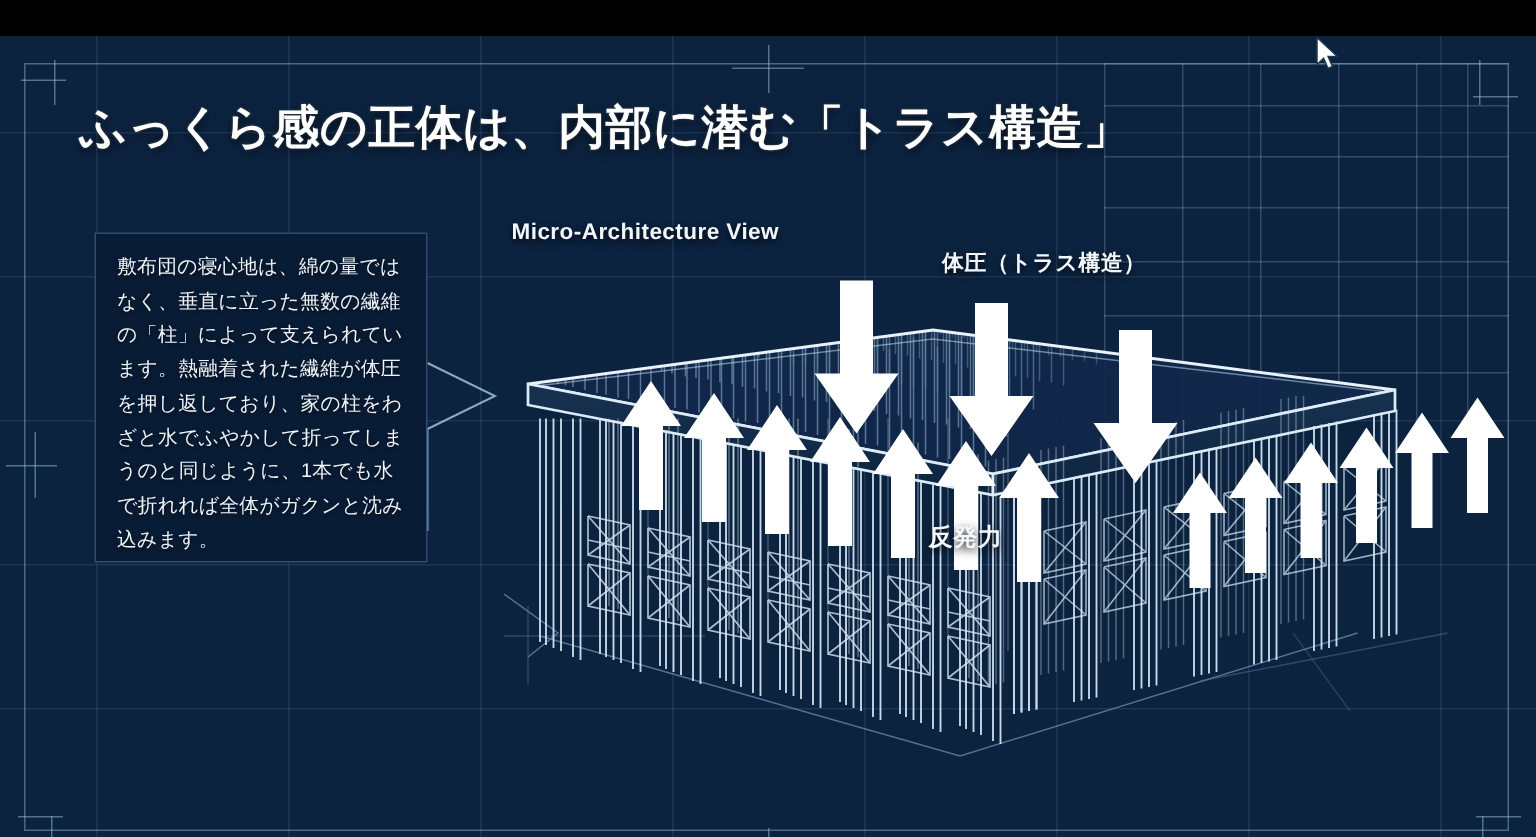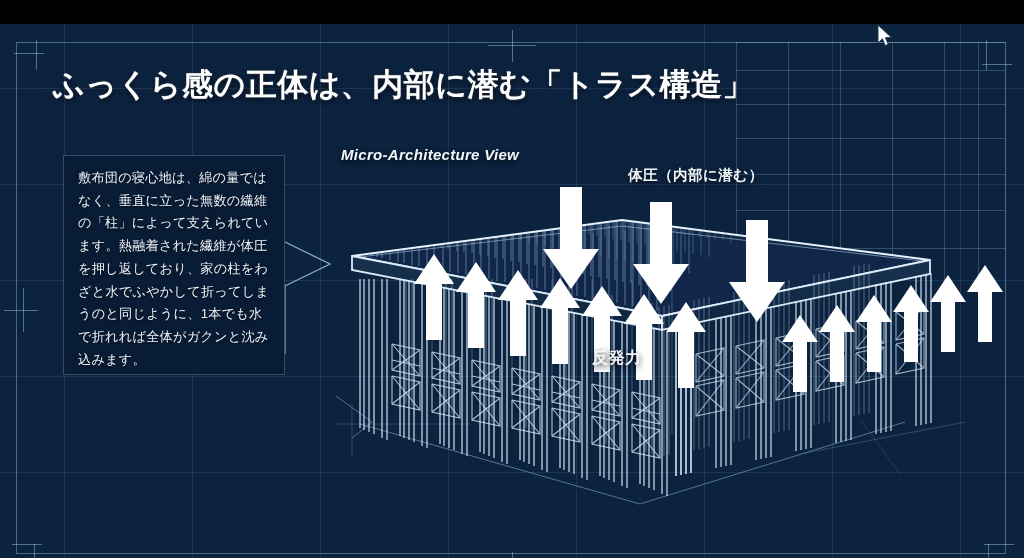--- a/index.html
+++ b/index.html
@@ -42,23 +42,23 @@
   .panel p{
     margin:0;color:#eef4fa;font-size:13.2px;line-height:1.72;
     letter-spacing:.2px;text-shadow:0 1px 3px rgba(0,0,0,.6);
   }
 
   
   .lbl{
     position:absolute;color:#f2f7fc;font-weight:700;
     text-shadow:0 2px 6px rgba(0,0,0,.85);white-space:nowrap;
   }
-  .lbl-micro{left:341px;top:122px;font-size:15px;letter-spacing:.3px;font-style:italic;}
+  .lbl-micro{left:341px;top:122px;font-size:15px;letter-spacing:.3px;}
   .lbl-load{left:628px;top:142px;font-size:14.5px;letter-spacing:.5px;}
-  .lbl-react{left:592px;top:324px;font-size:16px;letter-spacing:.5px;text-align:right;}
+  .lbl-react{left:619px;top:324px;font-size:16px;letter-spacing:.5px;text-align:right;}
 
   
   #diagram{position:absolute;left:0;top:0;width:1024px;height:558px;}
 
   
   .cursor{position:absolute;left:877px;top:0px;pointer-events:none;}
 </style>
 </head>
 <body>
 
@@ -509,20 +509,20 @@
     </g>
   </svg>
 
   <div class="title">ふっくら感の正体は、内部に潜む「トラス構造」</div>
 
   <div class="panel">
     <p>敷布団の寝心地は、綿の量ではなく、垂直に立った無数の繊維の「柱」によって支えられています。熱融着された繊維が体圧を押し返しており、家の柱をわざと水でふやかして折ってしまうのと同じように、1本でも水で折れれば全体がガクンと沈み込みます。</p>
   </div>
 
   <div class="lbl lbl-micro">Micro-Architecture View</div>
-  <div class="lbl lbl-load">体圧（内部に潜む）</div>
+  <div class="lbl lbl-load">体圧（トラス構造）</div>
   <div class="lbl lbl-react">反発力</div>
 
   <svg class="cursor" width="18" height="26" viewBox="0 0 18 26" style="left: 877px; top: 0px;">
     <path d="M1,1 L1,19 L5.4,14.8 L8.3,21.6 L11.3,20.3 L8.4,13.7 L14.4,13.5 Z" fill="#ffffff" stroke="#20384f" stroke-width="1"></path>
   </svg>
 
 </div>
 
 </body></html>

